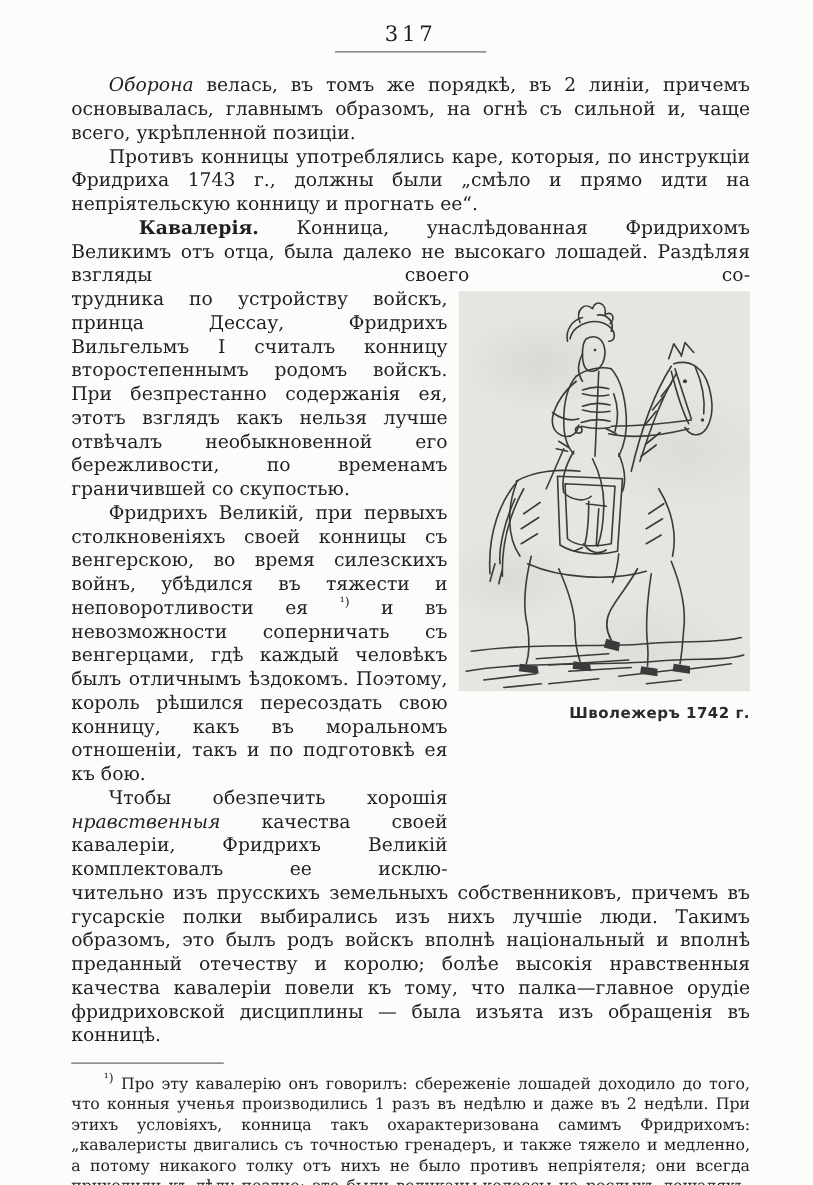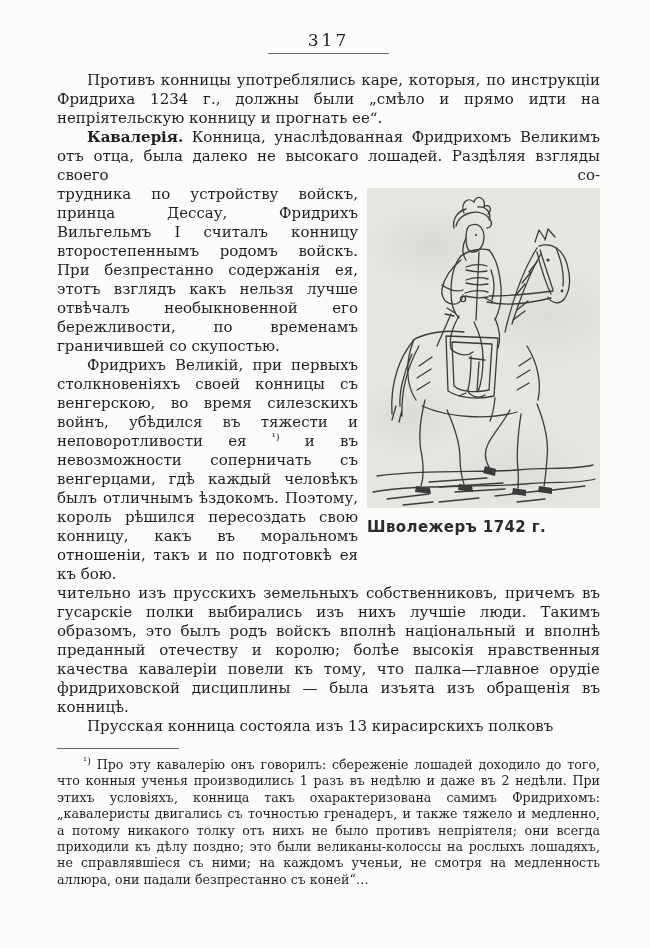--- a/index.html
+++ b/index.html
@@ -1,73 +1,74 @@
 <!DOCTYPE html>
 <html lang="ru" style="--ink: #1f1f1f; --rule: #6b6b6b; --illustration-bg: #e6e5e1; --sketch-stroke: #3b3b3b; --caption-ink: #2b2b2b;"><head>
 <meta charset="utf-8">
 <style>
   html,body{margin:0;padding:0;background:#fcfcfb;}
   body{width:650px;height:948px;overflow:hidden;}
   .book-page{
     box-sizing:border-box;width:650px;height:812px;
-    padding:24px 50px 0 57px;
+    padding:12px 50px 0 57px;
     font-family:"DejaVu Serif",serif;
     color:var(--ink,#1f1f1f);
   }
   .page-header{text-align:center;margin:6px 0 17px 0;}
   .page-number{
     display:inline-block;font-size:17px;letter-spacing:3px;
     padding:0 40px 3px 40px;border-bottom:1.4px solid var(--rule,#5c5c5c);
   }
   .para{margin:0;font-size:15px;line-height:19px;text-align:justify;}
   .indent{text-indent:30px;}
   .joined{text-align-last:justify;}
   .lead-italic{font-style:italic;}
-  .lead-bold{font-weight:bold;}
+  .lead-bold{font-weight:bold;margin-left:24px;}
   .wrap-section{position:relative;min-height:354px;}
   .narrow-col .para{width:301px;}
   .illustration-figure{position:absolute;top:3px;right:0;width:233px;margin:0;}
   .art{
     width:233px;height:320px;
     background-color:var(--illustration-bg,#e6e5e1);
     background-image:
       radial-gradient(90px 55px at 28% 18%, rgba(110,108,100,0.10), transparent 70%),
       radial-gradient(110px 70px at 78% 40%, rgba(110,108,100,0.08), transparent 70%),
       radial-gradient(80px 50px at 18% 72%, rgba(110,108,100,0.09), transparent 70%),
       radial-gradient(100px 60px at 65% 88%, rgba(110,108,100,0.07), transparent 70%);
   }
   .art svg{display:block;width:233px;height:320px;color:var(--sketch-stroke,#3b3b3b);}
   .ink{stroke:currentColor;stroke-width:1.3;fill:none;stroke-linecap:round;stroke-linejoin:round;}
   .solid{fill:currentColor;stroke:none;}
   .figure-caption{
-    margin-top:10px;text-align:left;
+    margin-top:10px;text-align:right;
     font-family:"DejaVu Sans",sans-serif;font-weight:bold;
-    font-size:15px;letter-spacing:0.4px;color:var(--caption-ink,#2b2b2b);
+    font-size:12px;letter-spacing:0.4px;color:var(--caption-ink,#2b2b2b);
   }
   sup.fn-ref{font-size:10px;line-height:0;vertical-align:super;}
   .footnote-separator{
     width:122px;border:none;border-top:1px solid var(--rule,#8f8f8f);
     margin:12px 0 8px 0;
   }
   .footnote{
     margin:0;font-size:12.6px;line-height:16.4px;
     text-align:justify;text-indent:26px;
   }
 </style>
 </head>
 <body>
 
 <div class="book-page">
 
   <div class="page-header">
     <span class="page-number">317</span>
   </div>
 
+  <p class="para indent"><span class="lead-italic">Оборона</span><span> велась, въ томъ же порядкѣ, въ 2 линіи, причемъ основывалась, главнымъ образомъ, на огнѣ съ сильной и, чаще всего, укрѣпленной позиціи.</span></p>
 
-  <p class="para indent"><span>Противъ конницы употреблялись каре, которыя, по инструкціи Фридриха 1234 г., должны были „смѣло и прямо идти на непріятельскую конницу и прогнать ее“.</span></p>
+  <p class="para indent"><span>Противъ конницы употреблялись каре, которыя, по инструкціи Фридриха 1743 г., должны были „смѣло и прямо идти на непріятельскую конницу и прогнать ее“.</span></p>
 
   <p class="para indent joined"><span class="lead-bold">Кавалерія.</span><span> Конница, унаслѣдованная Фридрихомъ Великимъ отъ отца, была далеко не высокаго лошадей. Раздѣляя взгляды своего со-</span></p>
 
   <div class="wrap-section">
 
     <figure class="illustration-figure">
       <div class="art">
         <svg viewBox="0 0 233 320" xmlns="http://www.w3.org/2000/svg">
           <g class="ink">
             <path d="M10 288 C60 281 120 285 150 282 C180 279 208 282 226 277"></path>
@@ -130,25 +131,25 @@
             <path d="M100 202 C104 209 112 211 118 207 M112 174 L110 203 M99 205 l-7 3"></path>
           </g>
         </svg>
       </div>
       <figcaption class="figure-caption">Шволежеръ 1742 г.</figcaption>
     </figure>
 
     <div class="narrow-col">
       <p class="para"><span>трудника по устройству войскъ, принца Дессау, Фридрихъ Вильгельмъ I считалъ конницу второстепеннымъ родомъ войскъ. При безпрестанно содержанія ея, этотъ взглядъ какъ нельзя лучше отвѣчалъ необыкновенной его бережливости, по временамъ граничившей со скупостью.</span></p>
       <p class="para indent"><span>Фридрихъ Великій, при первыхъ столкновеніяхъ своей конницы съ венгерскою, во время силезскихъ войнъ, убѣдился въ тяжести и неповоротливости ея </span><sup class="fn-ref">¹)</sup><span> и въ невозможности соперничать съ венгерцами, гдѣ каждый человѣкъ былъ отличнымъ ѣздокомъ. Поэтому, король рѣшился пересоздать свою конницу, какъ въ моральномъ отношеніи, такъ и по подготовкѣ ея къ бою.</span></p>
+      <p class="para indent joined"><span>Чтобы обезпечить хорошія </span><span class="lead-italic">нравственныя</span><span> качества своей кавалеріи, Фридрихъ Великій комплектовалъ ее исклю-</span></p>
     </div>
 
   </div>
 
   <p class="para"><span>чительно изъ прусскихъ земельныхъ собственниковъ, причемъ въ гусарскіе полки выбирались изъ нихъ лучшіе люди. Такимъ образомъ, это былъ родъ войскъ вполнѣ національный и вполнѣ преданный отечеству и королю; болѣе высокія нравственныя качества кавалеріи повели къ тому, что палка—главное орудіе фридриховской дисциплины — была изъята изъ обращенія въ конницѣ.</span></p>
 
-  <p class="para indent"><span>Прусская конница состояла изъ 13 кирасирскихъ полковъ</span></p>
 
   <hr class="footnote-separator">
 
   <p class="footnote"><sup class="fn-ref">¹)</sup><span> Про эту кавалерію онъ говорилъ: сбереженіе лошадей доходило до того, что конныя ученья производились 1 разъ въ недѣлю и даже въ 2 недѣли. При этихъ условіяхъ, конница такъ охарактеризована самимъ Фридрихомъ: „кавалеристы двигались съ точностью гренадеръ, и также тяжело и медленно, а потому никакого толку отъ нихъ не было противъ непріятеля; они всегда приходили къ дѣлу поздно; это были великаны-колоссы на рослыхъ лошадяхъ, не справлявшіеся съ ними; на каждомъ ученьи, не смотря на медленность аллюра, они падали безпрестанно съ коней“…</span></p>
 
 </div>
 
 </body></html>

